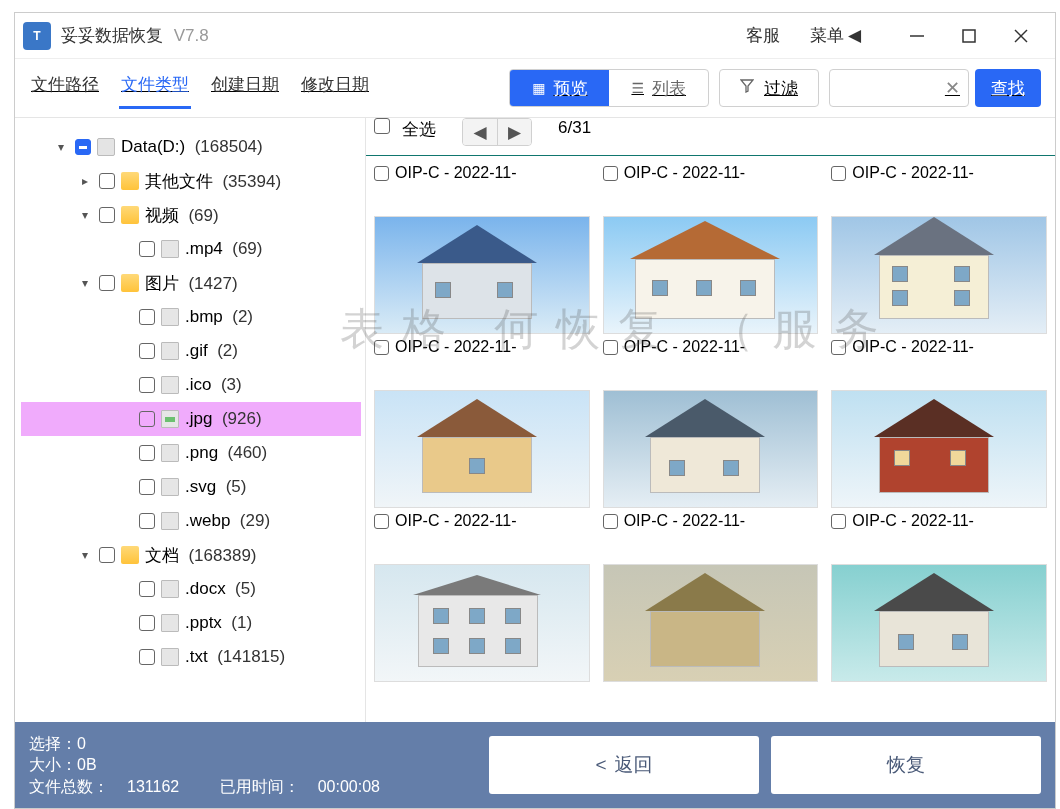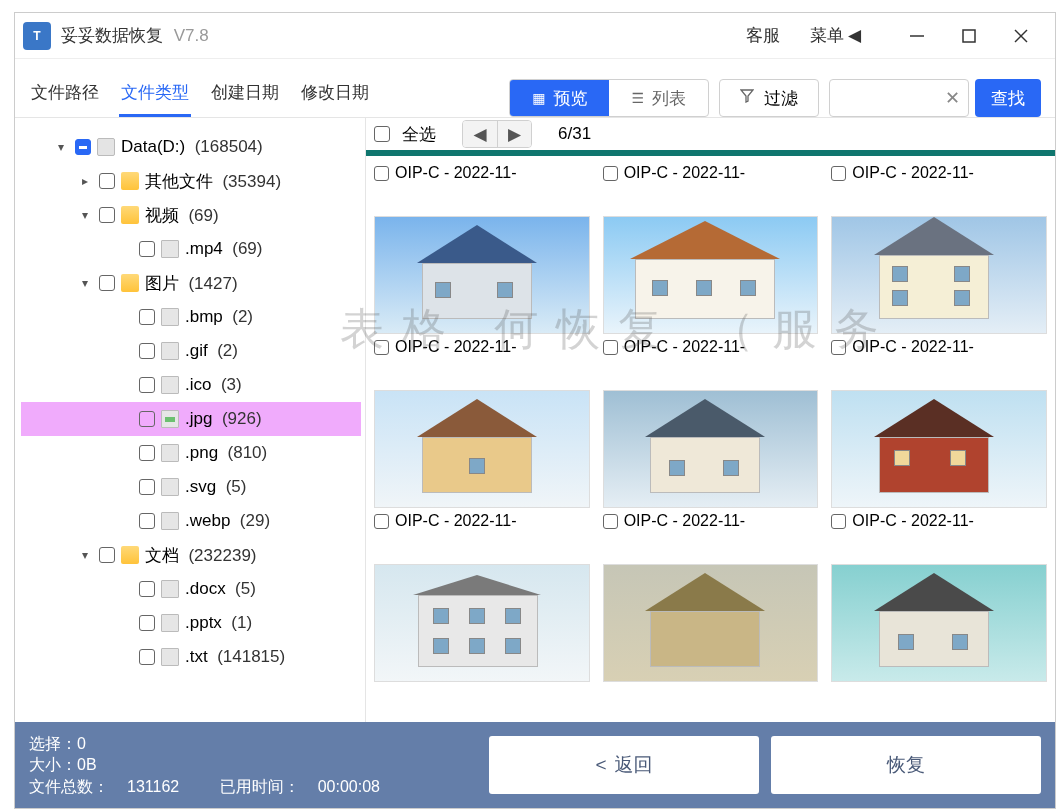--- a/index.html
+++ b/index.html
@@ -28,21 +28,21 @@
   .title-spacer { flex: 1; }
   .title-link { font-size: 17px; color: #333; margin-right: 20px; cursor: pointer; display: flex; align-items: center; gap: 4px; }
   .win-btns { display: flex; gap: 0; }
   .win-btn {
     width: 52px; height: 40px; display: flex; align-items: center; justify-content: center;
     cursor: pointer; color: #333;
   }
 
   
   .toolbar {
-    height: 58px; display: flex; align-items: flex-end; padding: 0 14px; gap: 10px;
+    height: 58px; display: flex; align-items: center; padding: 0 14px; gap: 10px; text-decoration: underline;
   }
   .tabs { display: flex; gap: 18px; }
   .tab {
     font-size: 17px; color: #333; padding: 6px 2px 10px; cursor: pointer;
     border-bottom: 3px solid transparent;
   }
   .tab.active { border-bottom-color: #2968f5; color: #2968f5; }
   .tool-spacer { flex: 1; }
 
   .seg {
@@ -103,22 +103,22 @@
   .t-file.green::after { content:""; position:absolute; left:3px; right:3px; top:6px; height:5px; background:#6cc070; }
   .t-drive {
     background: #e4e4e4; border-radius: 2px; border: 1px solid #bbb;
   }
   .t-label { white-space: nowrap; }
   .t-count { color: #333; }
 
   
   .content { flex: 1; display: flex; flex-direction: column; border-left: 1px solid #e5e5e5; overflow: hidden; }
   .content-header {
-    height: 38px; display: flex; align-items: center; padding: 0 8px; gap: 12px;
-    border-bottom: 6px solid #0f766e; font-size: 17px;
+    height: 38px; display: flex; padding: 0 8px; gap: 12px;
+    border-bottom: 1px solid #0f766e; font-size: 17px;
   }
   .ch-check {
     width: 16px; height: 16px; border: 1.5px solid #666; border-radius: 3px;
   }
   .pager {
     display: flex; border: 1px solid #d0d0d0; border-radius: 4px; overflow: hidden;
     margin-left: 14px; height: 28px;
   }
   .pager-btn {
     width: 34px; display: flex; align-items: center; justify-content: center;
@@ -331,39 +331,39 @@
       <div class="tree-row selected" style="padding-left:96px">
           <span class="t-caret"></span>
           <span class="t-check"></span>
           <span class="t-icon t-file green"></span>
           <span class="t-label"><span>.jpg</span>&nbsp;&nbsp;<span class="t-count">(926)</span></span>
         </div>
       <div class="tree-row" style="padding-left:96px">
           <span class="t-caret"></span>
           <span class="t-check"></span>
           <span class="t-icon t-file"></span>
-          <span class="t-label"><span>.png</span>&nbsp;&nbsp;<span class="t-count">(810)</span></span>
+          <span class="t-label"><span>.png</span>&nbsp;&nbsp;<span class="t-count">(460)</span></span>
         </div>
       <div class="tree-row" style="padding-left:96px">
           <span class="t-caret"></span>
           <span class="t-check"></span>
           <span class="t-icon t-file"></span>
           <span class="t-label"><span>.svg</span>&nbsp;&nbsp;<span class="t-count">(5)</span></span>
         </div>
       <div class="tree-row" style="padding-left:96px">
           <span class="t-caret"></span>
           <span class="t-check"></span>
           <span class="t-icon t-file"></span>
           <span class="t-label"><span>.webp</span>&nbsp;&nbsp;<span class="t-count">(29)</span></span>
         </div>
       <div class="tree-row" style="padding-left:56px">
         <span class="t-caret">▾</span>
         <span class="t-check"></span>
         <span class="t-icon t-folder"></span>
-        <span class="t-label"><span>文档</span>&nbsp;&nbsp;<span class="t-count">(232239)</span></span>
+        <span class="t-label"><span>文档</span>&nbsp;&nbsp;<span class="t-count">(168389)</span></span>
       </div>
       <div class="tree-row" style="padding-left:96px">
           <span class="t-caret"></span>
           <span class="t-check"></span>
           <span class="t-icon t-file"></span>
           <span class="t-label"><span>.docx</span>&nbsp;&nbsp;<span class="t-count">(5)</span></span>
         </div>
       <div class="tree-row" style="padding-left:96px">
           <span class="t-caret"></span>
           <span class="t-check"></span>

